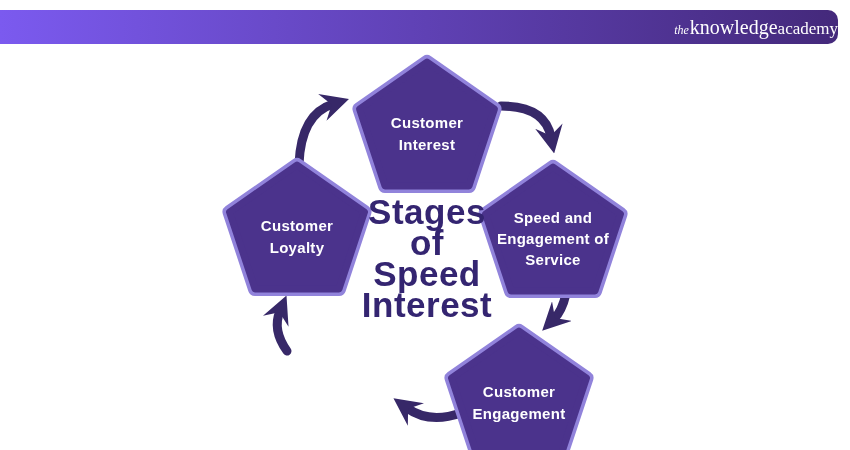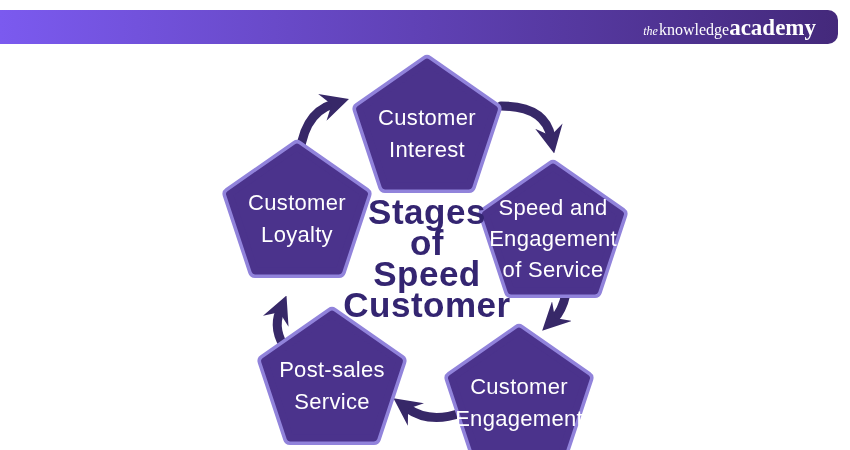--- a/index.html
+++ b/index.html
@@ -7,43 +7,43 @@
     position:relative;width:850px;height:450px;background:#ffffff;overflow:hidden;
     font-family:"Liberation Sans", sans-serif;
   }
 
   
   .banner{
     position:absolute;left:0;top:10px;width:838px;height:34px;
     border-radius:0 10px 10px 0;
     background:linear-gradient(90deg,var(--banner-gradient-start),var(--banner-gradient-end));
     display:flex;align-items:center;justify-content:flex-end;
-    padding-right:22px;box-sizing:border-box;
+    box-sizing:border-box;
   }
   .logo{display:flex;align-items:baseline;color:#ffffff;font-family:"Liberation Serif", serif;line-height:1;}
   .logo .lg-the{font-style:italic;font-size:12px;margin-right:1px;}
-  .logo .lg-knowledge{font-size:16px;font-weight:400;}
-  .logo .lg-academy{font-size:23px;font-weight:700;}
+  .logo .lg-knowledge{font-size:20px;font-weight:400;}
+  .logo .lg-academy{font-size:17px;font-weight:400;}
 
   
   .pentagon{position:absolute;width:148px;height:135px;}
   .pentagon svg{width:100%;height:100%;overflow:visible;display:block;}
   .pent-outer{fill:none;stroke:var(--pentagon-border);stroke-width:14;stroke-linejoin:round;}
   .pent-inner{fill:var(--pentagon-fill);stroke:var(--pentagon-fill);stroke-width:7;stroke-linejoin:round;}
   .pent-label{
     position:absolute;left:0;top:0;right:0;bottom:0;
     display:flex;align-items:center;justify-content:center;text-align:center;
     padding:16px 14px 2px 14px;box-sizing:border-box;
-    color:var(--label-text);font-size:22px;line-height:1.42;letter-spacing:.3px;font-weight:400;
+    color:var(--label-text);font-size:15px;line-height:1.42;letter-spacing:.3px;font-weight:700;
   }
   .pos-top{left:353px;top:59px;}
   .pos-right{left:479px;top:164px;}
   .pos-bottom-right{left:445px;top:328px;}
   .pos-bottom-left{left:258px;top:311px;}
-  .pos-left{left:223px;top:144px;}
+  .pos-left{left:223px;top:162px;}
 
   
   .center-title{
     position:absolute;left:337px;top:196px;width:180px;
     text-align:center;color:var(--title-text);
     font-size:35px;font-weight:700;line-height:31px;letter-spacing:.5px;
   }
 
   
   .arrows{position:absolute;left:0;top:0;width:850px;height:450px;pointer-events:none;}
@@ -93,36 +93,29 @@
   </div>
 
   <div class="pentagon pos-bottom-right">
     <svg viewBox="0 0 148 135">
       <path class="pent-outer" d="M74,3 L141.5,50 L116,127 L32,127 L6.5,50 Z"></path>
       <path class="pent-inner" d="M74,3 L141.5,50 L116,127 L32,127 L6.5,50 Z"></path>
     </svg>
     <div class="pent-label">Customer Engagement</div>
   </div>
 
-  <div class="pentagon pos-bottom-left">
-    <svg viewBox="0 0 148 135">
-      <path class="pent-outer" d="M74,3 L141.5,50 L116,127 L32,127 L6.5,50 Z"></path>
-      <path class="pent-inner" d="M74,3 L141.5,50 L116,127 L32,127 L6.5,50 Z"></path>
-    </svg>
-    <div class="pent-label">Post-sales Service</div>
-  </div>
 
   <div class="pentagon pos-left">
     <svg viewBox="0 0 148 135">
       <path class="pent-outer" d="M74,3 L141.5,50 L116,127 L32,127 L6.5,50 Z"></path>
       <path class="pent-inner" d="M74,3 L141.5,50 L116,127 L32,127 L6.5,50 Z"></path>
     </svg>
     <div class="pent-label">Customer Loyalty</div>
   </div>
 
   <div class="center-title">
     <div>Stages</div>
     <div>of</div>
     <div>Speed</div>
-    <div>Customer</div>
+    <div>Interest</div>
   </div>
 
 </div>
 
 </body></html>

